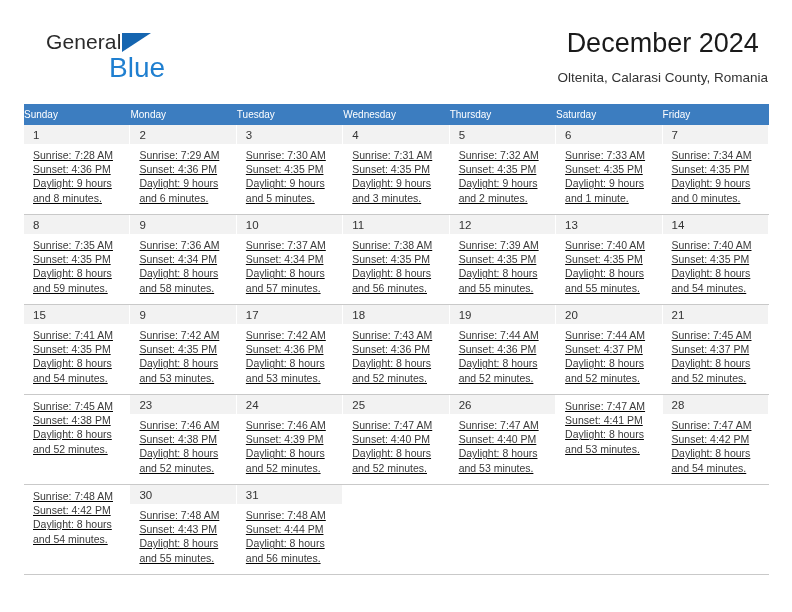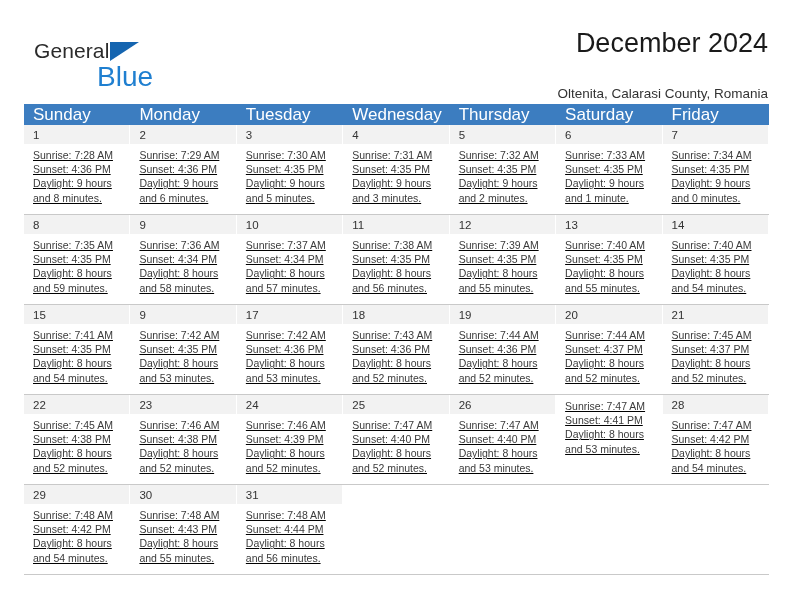--- a/index.html
+++ b/index.html
@@ -24,25 +24,24 @@
   
   .header {
     position: absolute;
     left: 24px;
     top: 26px;
     right: 24px;
     height: 72px;
   }
   .brand {
     position: absolute;
-    left: 10px;
+    left: 22px;
     top: 4px;
     width: 200px;
     height: 56px;
-    margin-top: 9px;
   }
   .brand-general {
     position: absolute;
     left: 0;
     top: 0;
     font-size: 21px;
     letter-spacing: 0.1px;
     color: #2b2b2b;
     font-family: "Liberation Sans", sans-serif;
   }
@@ -68,47 +67,47 @@
     position: absolute;
     right: 0;
     top: 0;
     text-align: right;
   }
   .month-title {
     font-size: 27px;
     color: #1a1a1a;
     line-height: 34px;
     white-space: nowrap;
+    text-align: center;
   }
   .location {
     font-size: 13.5px;
     color: #333333;
     line-height: 20px;
-    margin-top: 24px;
+    margin-top: 8px;
     white-space: nowrap;
   }
 
   
   .calendar {
     position: absolute;
     left: 24px;
     top: 104px;
     width: 745px;
   }
   .cal-head {
     display: flex;
     background: #3c7dc0;
     height: 21px;
   }
   .cal-head .cell-head {
     flex: 1 1 0;
     color: #ffffff;
-    font-size: 17px;
+    font-size: 10px;
     line-height: 21px;
-    padding-left: 9px;
     box-sizing: border-box;
     white-space: nowrap;
   }
   .week {
     display: flex;
     border-bottom: 1px solid #c9c9c9;
   }
   .week:first-of-type {
     border-top: none;
   }
@@ -366,21 +365,20 @@
             <div class="day-lines">
               <div>Sunrise: 7:45 AM</div>
               <div>Sunset: 4:37 PM</div>
               <div>Daylight: 8 hours</div>
               <div>and 52 minutes.</div>
             </div>
           </div>
         </div>
         <div class="week">
           <div class="day">
-            <div class="daynum-bar"><span class="daynum">22</span></div>
             <div class="day-lines">
               <div>Sunrise: 7:45 AM</div>
               <div>Sunset: 4:38 PM</div>
               <div>Daylight: 8 hours</div>
               <div>and 52 minutes.</div>
             </div>
           </div>
           <div class="day">
             <div class="daynum-bar"><span class="daynum">23</span></div>
             <div class="day-lines">
@@ -430,21 +428,20 @@
             <div class="day-lines">
               <div>Sunrise: 7:47 AM</div>
               <div>Sunset: 4:42 PM</div>
               <div>Daylight: 8 hours</div>
               <div>and 54 minutes.</div>
             </div>
           </div>
         </div>
         <div class="week">
           <div class="day">
-            <div class="daynum-bar"><span class="daynum">29</span></div>
             <div class="day-lines">
               <div>Sunrise: 7:48 AM</div>
               <div>Sunset: 4:42 PM</div>
               <div>Daylight: 8 hours</div>
               <div>and 54 minutes.</div>
             </div>
           </div>
           <div class="day">
             <div class="daynum-bar"><span class="daynum">30</span></div>
             <div class="day-lines">

